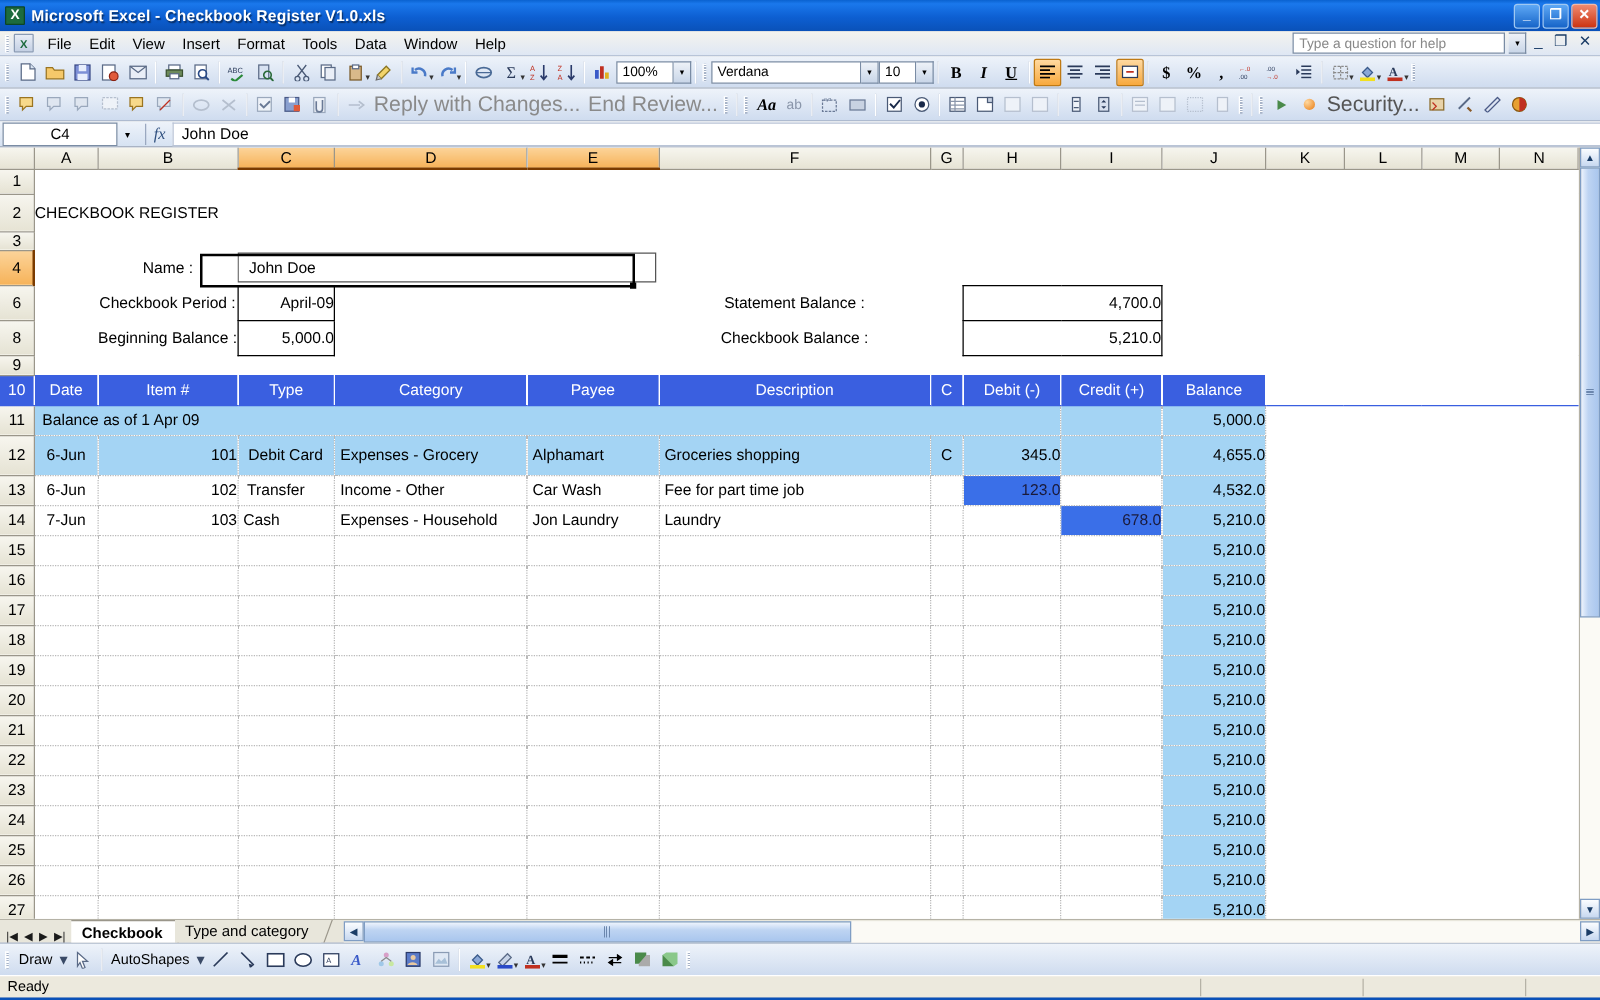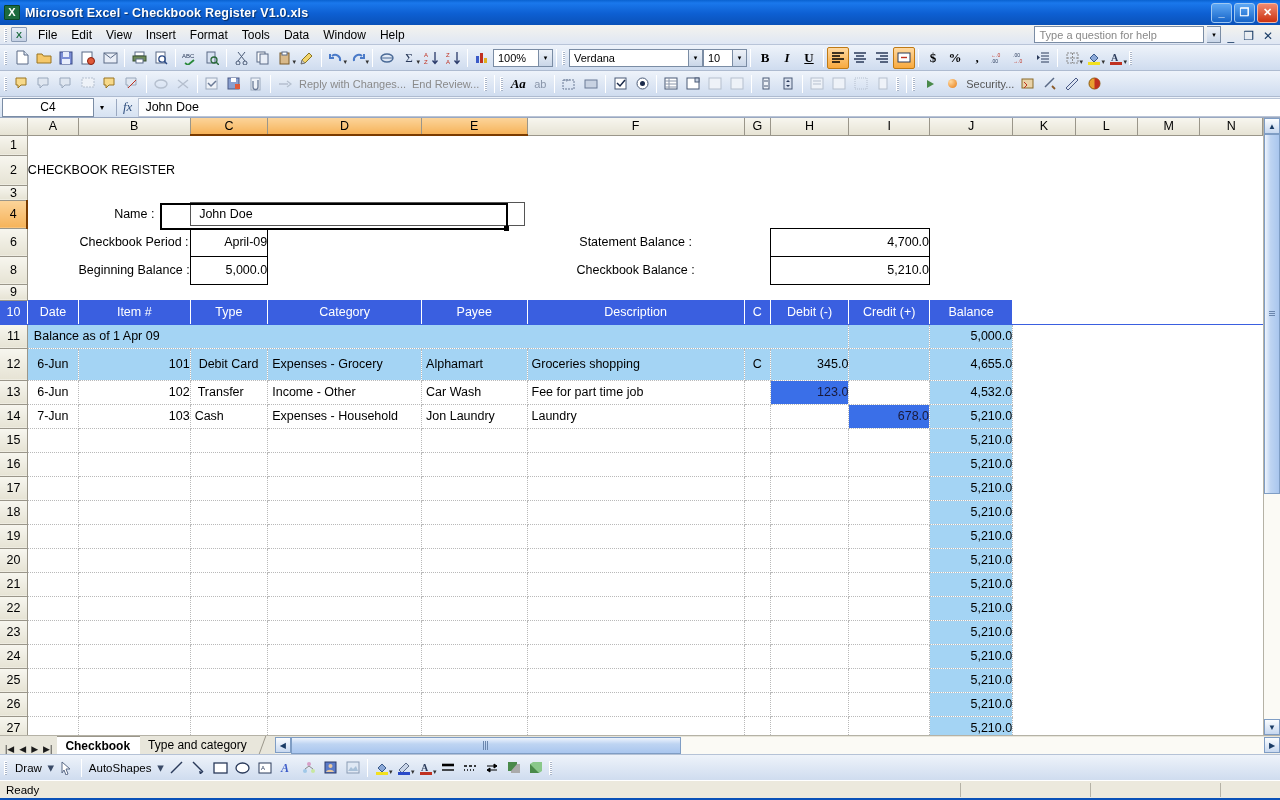--- a/index.html
+++ b/index.html
@@ -52,21 +52,21 @@
   .menu-icon{
     width:16px;height:15px;margin-right:4px;
     background:linear-gradient(180deg,#e8edf6,#c4d0e4);
     border:1px solid #8a9bb4;border-radius:1px;
     display:flex;align-items:center;justify-content:center;
     font-size:9px;color:#1d6b3e;font-weight:bold;
   }
   .menubar .mi{
     padding:2px 7px;font-size:12px;color:#000;
   }
-  .menubar .right{margin-left:auto;display:flex;align-items:flex-end;gap:3px;padding-right:4px;}
+  .menubar .right{margin-left:auto;display:flex;align-items:flex-start;gap:3px;padding-right:4px;}
   .askbox{
     width:170px;height:17px;background:#fff;border:1px solid #7a8ca4;
     font-size:11px;color:#888;padding:1px 4px;display:flex;align-items:center;
   }
   .askarrow{
     width:14px;height:17px;background:linear-gradient(180deg,#eef2f8,#c9d6e8);
     border:1px solid #7a8ca4;border-left:none;
     display:flex;align-items:center;justify-content:center;font-size:7px;
   }
   .smallwin{font-size:12px;color:#1a3c66;padding:0 3px;}
@@ -100,21 +100,21 @@
   }
   .sizebox{
     width:30px;height:18px;background:#fff;border:1px solid #7a8ca4;
     font-size:11px;display:flex;align-items:center;padding-left:4px;
   }
   .tb.active{
     background:linear-gradient(180deg,#ffd9a0,#f8a93d);
     border:1px solid #c07a14;border-radius:2px;
   }
   .tb.txt{font-weight:bold;font-size:13px;color:#000;font-family:"Liberation Serif",serif;}
-  .tbtext{font-size:11px;color:#555;padding:0 3px;white-space:nowrap;}
+  .tbtext{font-size:17px;color:#555;padding:0 3px;white-space:nowrap;}
   .tbtext.dim{color:#8a8a8a;}
 
   
   .formulabar{
     height:21px;background:linear-gradient(180deg,#eef3fa,#d6e2f2);
     display:flex;align-items:center;border-bottom:1px solid #9aa8c0;
   }
   .namebox{
     width:92px;height:19px;background:#fff;border:1px solid #7a8ca4;
     margin-left:2px;font-size:12px;display:flex;align-items:center;justify-content:center;

